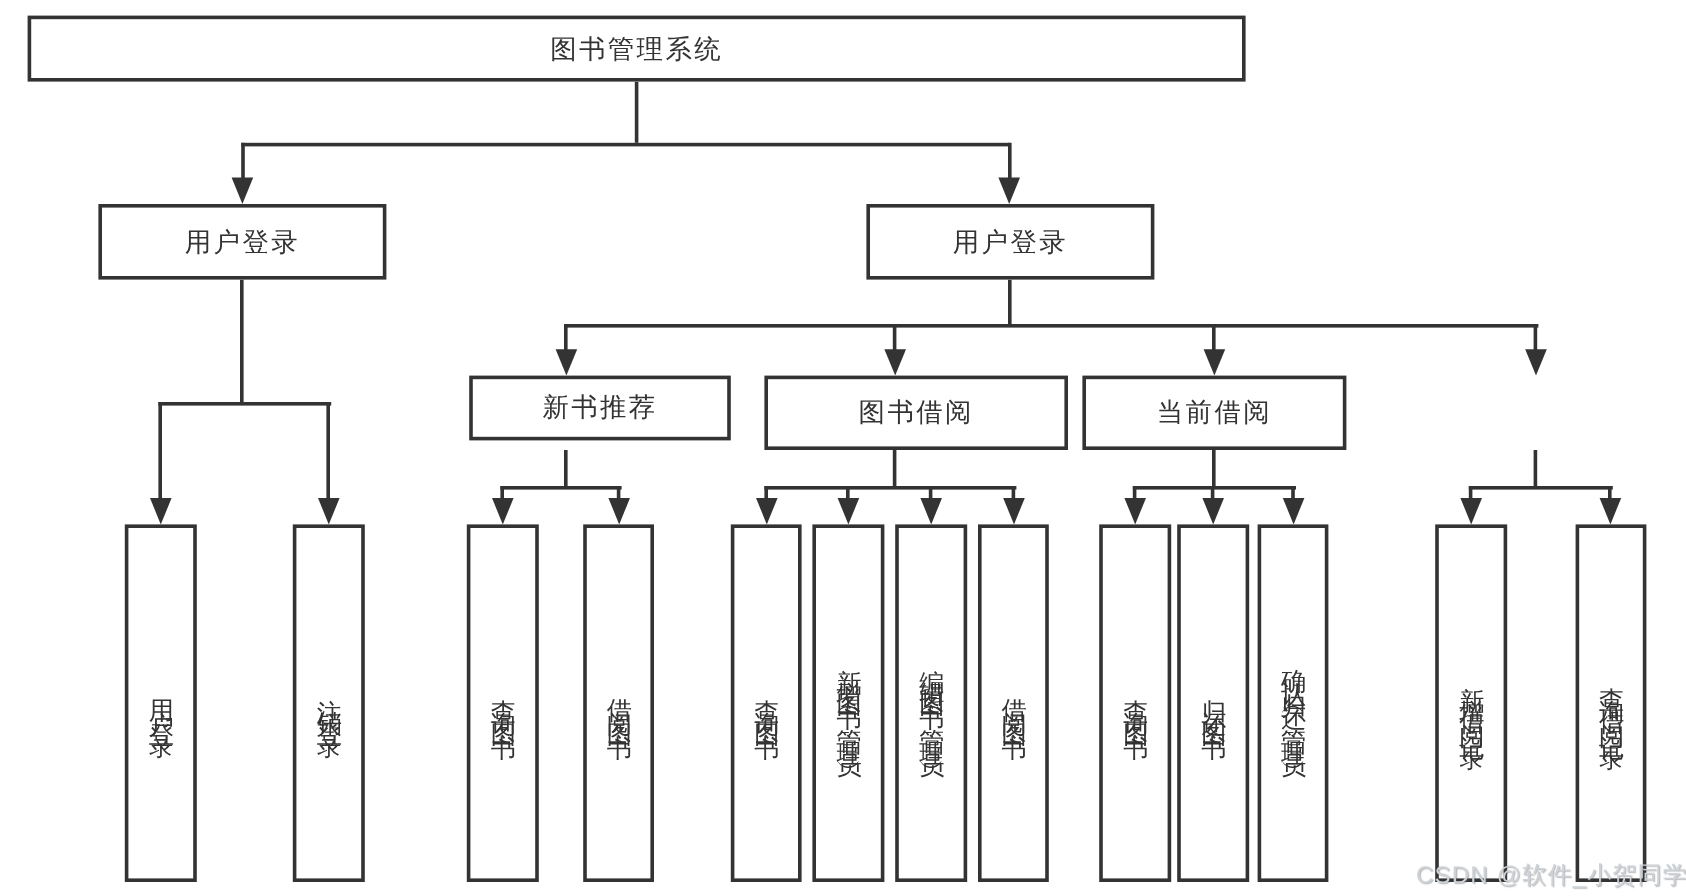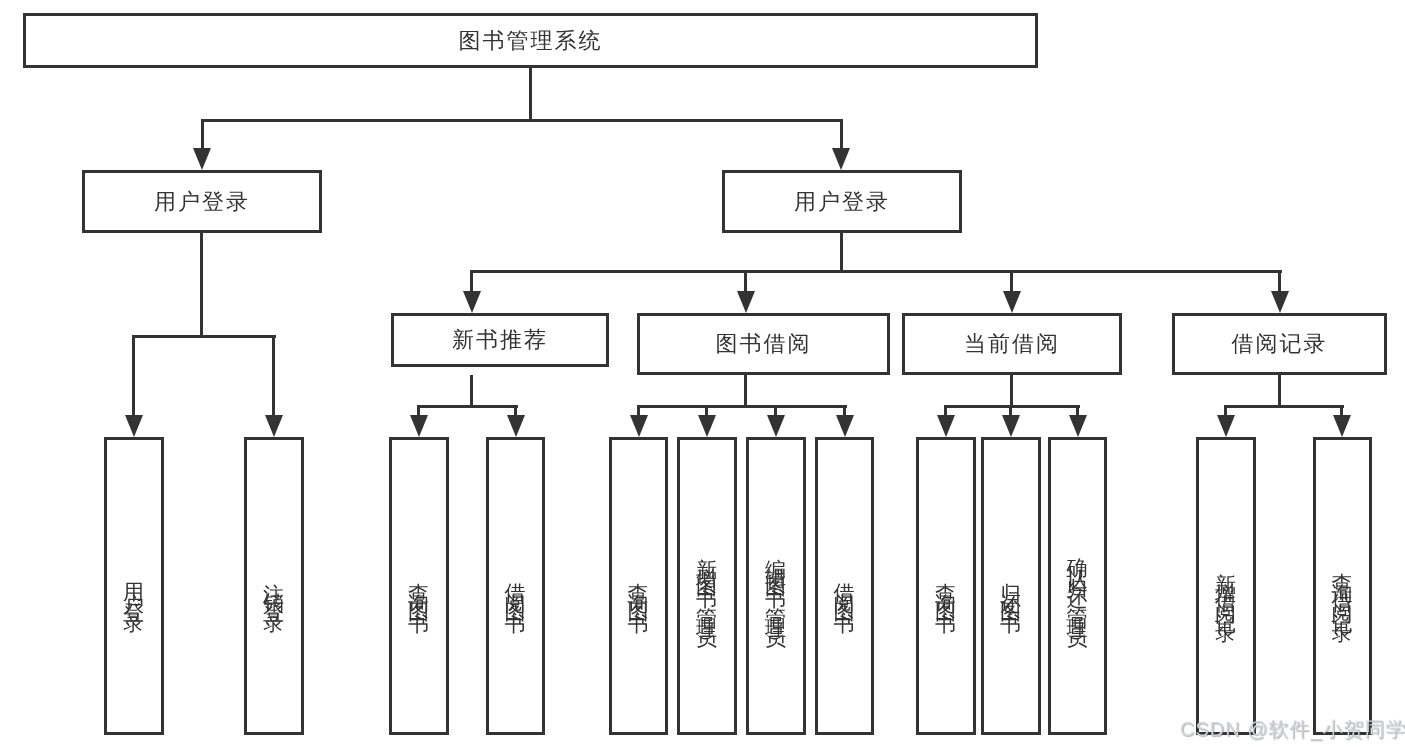--- a/index.html
+++ b/index.html
@@ -75,23 +75,20 @@
   </div>
 
   <div class="box" style="left:637px;top:313px;width:253px;height:62px;">
     <span>图书借阅</span>
   </div>
 
   <div class="box" style="left:902px;top:313px;width:220px;height:62px;">
     <span>当前借阅</span>
   </div>
 
-  <div class="box" style="left:1172px;top:313px;width:215px;height:62px;">
-    <span>借阅记录</span>
-  </div>
 
   <div class="box leaf" style="left:104px;top:437px;width:60px;height:298px;">
     <span class="vtext">用户登录</span>
   </div>
   <div class="box leaf" style="left:244px;top:437px;width:60px;height:298px;">
     <span class="vtext">注销登录</span>
   </div>
 
   <div class="box leaf" style="left:389px;top:437px;width:60px;height:298px;">
     <span class="vtext">查询图书</span>

